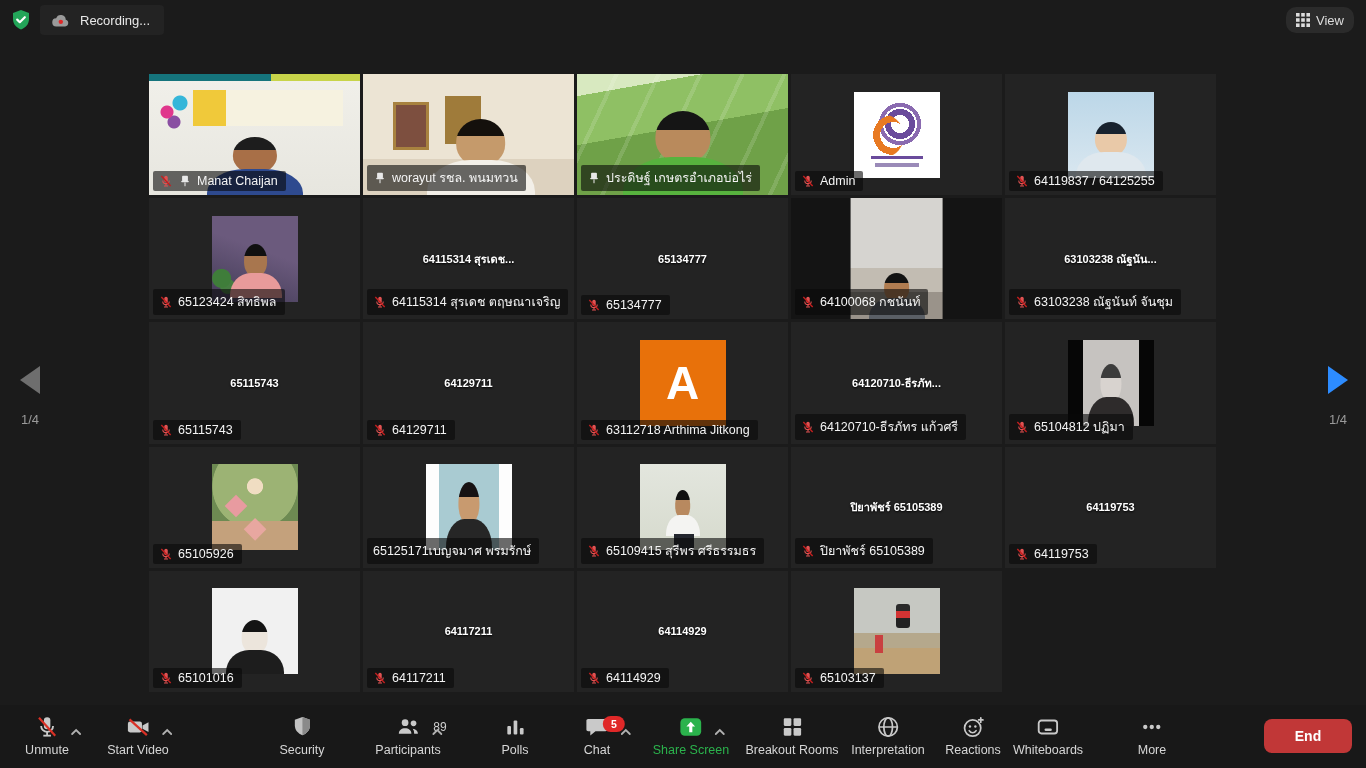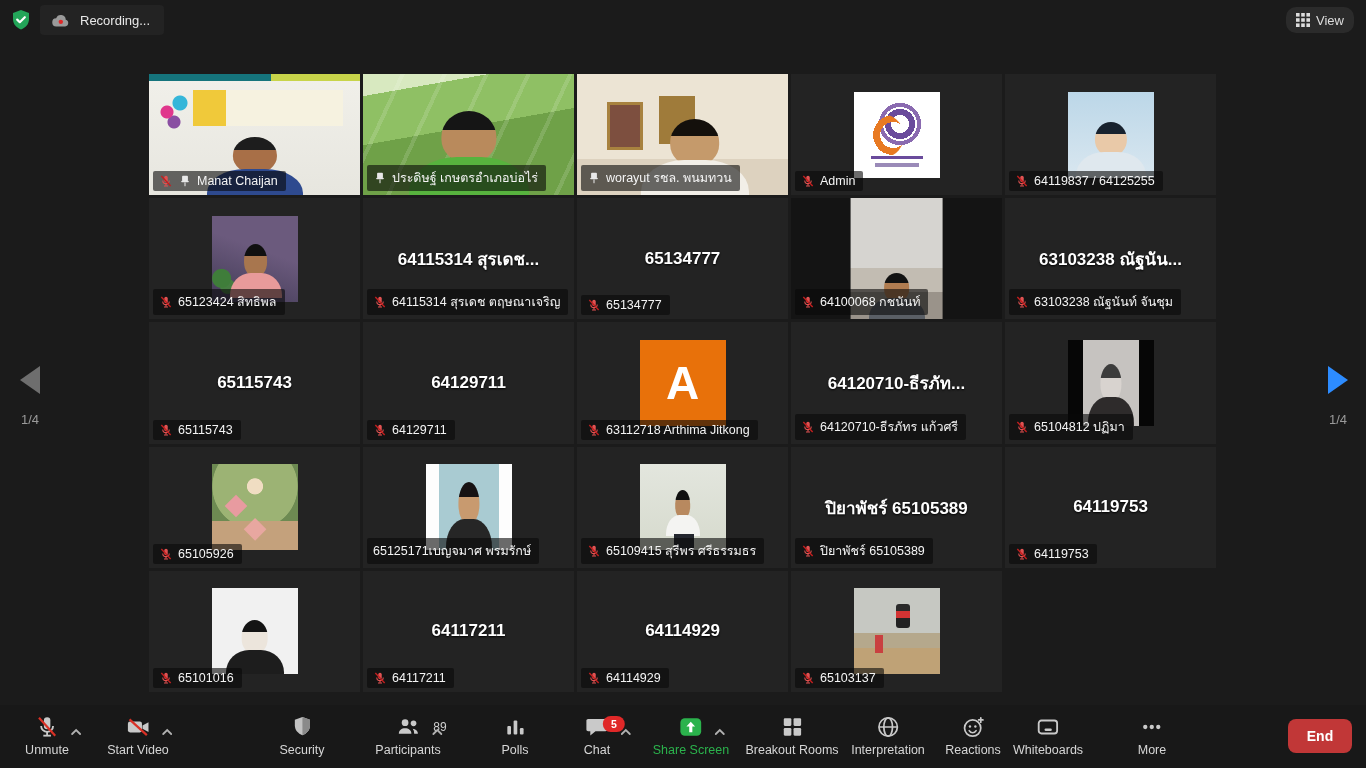--- a/index.html
+++ b/index.html
@@ -14,21 +14,21 @@
   .view-btn{position:absolute;right:12px;top:7px;height:26px;display:flex;align-items:center;gap:6px;
             background:#2b2b2b;border-radius:10px;padding:0 10px;font-size:13px;color:#ddd;cursor:pointer;}
 
   
   .gallery{position:absolute;left:149px;top:74px;width:1067px;height:618px;
            display:grid;grid-template-columns:repeat(5,1fr);grid-template-rows:repeat(5,1fr);gap:3px;text-align:right;}
   .tile{position:relative;background:#232323;overflow:hidden;}
   .tile.active{outline:3px solid var(--c-active_border,#ccd94f);outline-offset:-3px;}
   .scene{position:absolute;inset:0;overflow:hidden;background:#232323;}
   .center-name{position:absolute;inset:0;display:flex;align-items:center;justify-content:center;
-               font-weight:700;font-size:17px;color:#fff;white-space:nowrap;text-shadow:0 1px 2px #000;}
+               font-weight:700;font-size:11px;color:#fff;white-space:nowrap;text-shadow:0 1px 2px #000;}
   .chip{position:absolute;left:4px;bottom:4px;display:flex;align-items:center;gap:5px;
         background:rgba(8,8,8,.6);padding:3px 8px 3px 6px;border-radius:2px;
         font-size:12.5px;color:#f4f4f4;white-space:nowrap;max-width:calc(100% - 8px);overflow:hidden;}
   .chip .mic-ic,.chip .pin-ic{display:none;width:14px;height:14px;flex:0 0 auto;}
   .tile.muted .mic-ic{display:inline-flex;}
   .tile.pinned .pin-ic{display:inline-flex;}
 
   
   .person{position:absolute;display:none;}
   .person::before{content:"";position:absolute;top:0;left:50%;transform:translateX(-50%);
@@ -142,21 +142,21 @@
   .titem{position:absolute;top:9px;transform:translateX(-50%);display:flex;flex-direction:column;
          align-items:center;gap:3px;cursor:pointer;width:max-content;}
   .ticon{position:relative;width:26px;height:26px;display:flex;align-items:center;justify-content:center;}
   .tlabel{font-size:12.5px;color:#d6d6d6;}
   .titem.accent .tlabel{color:var(--c-accent_green,#2bb24c);}
   .tcount{position:absolute;top:6px;margin-left:64px;font-size:12px;color:#cfcfcf;}
   .tbadge{position:absolute;top:2px;margin-left:34px;min-width:16px;height:16px;border-radius:8px;
           background:var(--c-badge_red,#e02828);color:#fff;font-size:10.5px;font-weight:700;
           display:flex;align-items:center;justify-content:center;padding:0 3px;}
   .tchev{position:absolute;top:14px;margin-left:58px;width:12px;height:8px;display:flex;}
-  .end-btn{position:absolute;right:14px;top:14px;width:64px;height:34px;border:none;border-radius:8px;
+  .end-btn{position:absolute;right:14px;top:14px;width:88px;height:34px;border:none;border-radius:8px;
            background:var(--c-end_red,#c13737);color:#fff;font-weight:700;font-size:14px;
            font-family:"Liberation Sans",sans-serif;cursor:pointer;}
 </style>
 </head>
 <body>
 
 <div class="app">
 
   <div class="topbar">
     <span class="av-shield">
@@ -217,59 +217,59 @@
                 <rect x="7" y="3" width="10" height="9" rx="1.5"></rect>
                 <rect x="5.5" y="11.5" width="13" height="2.5" rx="1.2"></rect>
                 <rect x="11.1" y="14" width="1.8" height="7" rx="0.9"></rect>
               </g>
             </svg>
       </span>
       <span class="chip-txt">Manat Chaijan</span>
     </div>
   </div>
 
-  <div class="tile active pinned">
-    <div class="scene v-video-green">
+  <div class="tile pinned">
+    <div class="scene v-video-office">
 
       <div class="person person-m"></div>
     </div>
     <div class="center-name"></div>
     <div class="chip">
 
       <span class="pin-ic">
         <svg width="14" height="14" viewBox="0 0 24 24">
               <g fill="#e8e8e8">
                 <rect x="7" y="3" width="10" height="9" rx="1.5"></rect>
                 <rect x="5.5" y="11.5" width="13" height="2.5" rx="1.2"></rect>
                 <rect x="11.1" y="14" width="1.8" height="7" rx="0.9"></rect>
               </g>
             </svg>
       </span>
-      <span class="chip-txt">ประดิษฐ์ เกษตรอำเภอบ่อไร่</span>
-    </div>
-  </div>
-
-  <div class="tile pinned">
-    <div class="scene v-video-office">
+      <span class="chip-txt">worayut รชล. พนมทวน</span>
+    </div>
+  </div>
+
+  <div class="tile active pinned">
+    <div class="scene v-video-green">
 
       <div class="person person-m"></div>
     </div>
     <div class="center-name"></div>
     <div class="chip">
 
       <span class="pin-ic">
         <svg width="14" height="14" viewBox="0 0 24 24">
               <g fill="#e8e8e8">
                 <rect x="7" y="3" width="10" height="9" rx="1.5"></rect>
                 <rect x="5.5" y="11.5" width="13" height="2.5" rx="1.2"></rect>
                 <rect x="11.1" y="14" width="1.8" height="7" rx="0.9"></rect>
               </g>
             </svg>
       </span>
-      <span class="chip-txt">worayut รชล. พนมทวน</span>
+      <span class="chip-txt">ประดิษฐ์ เกษตรอำเภอบ่อไร่</span>
     </div>
   </div>
 
   <div class="tile muted">
     <div class="scene v-av-wu">
       <div class="avatar">
         
         
       </div>
 

